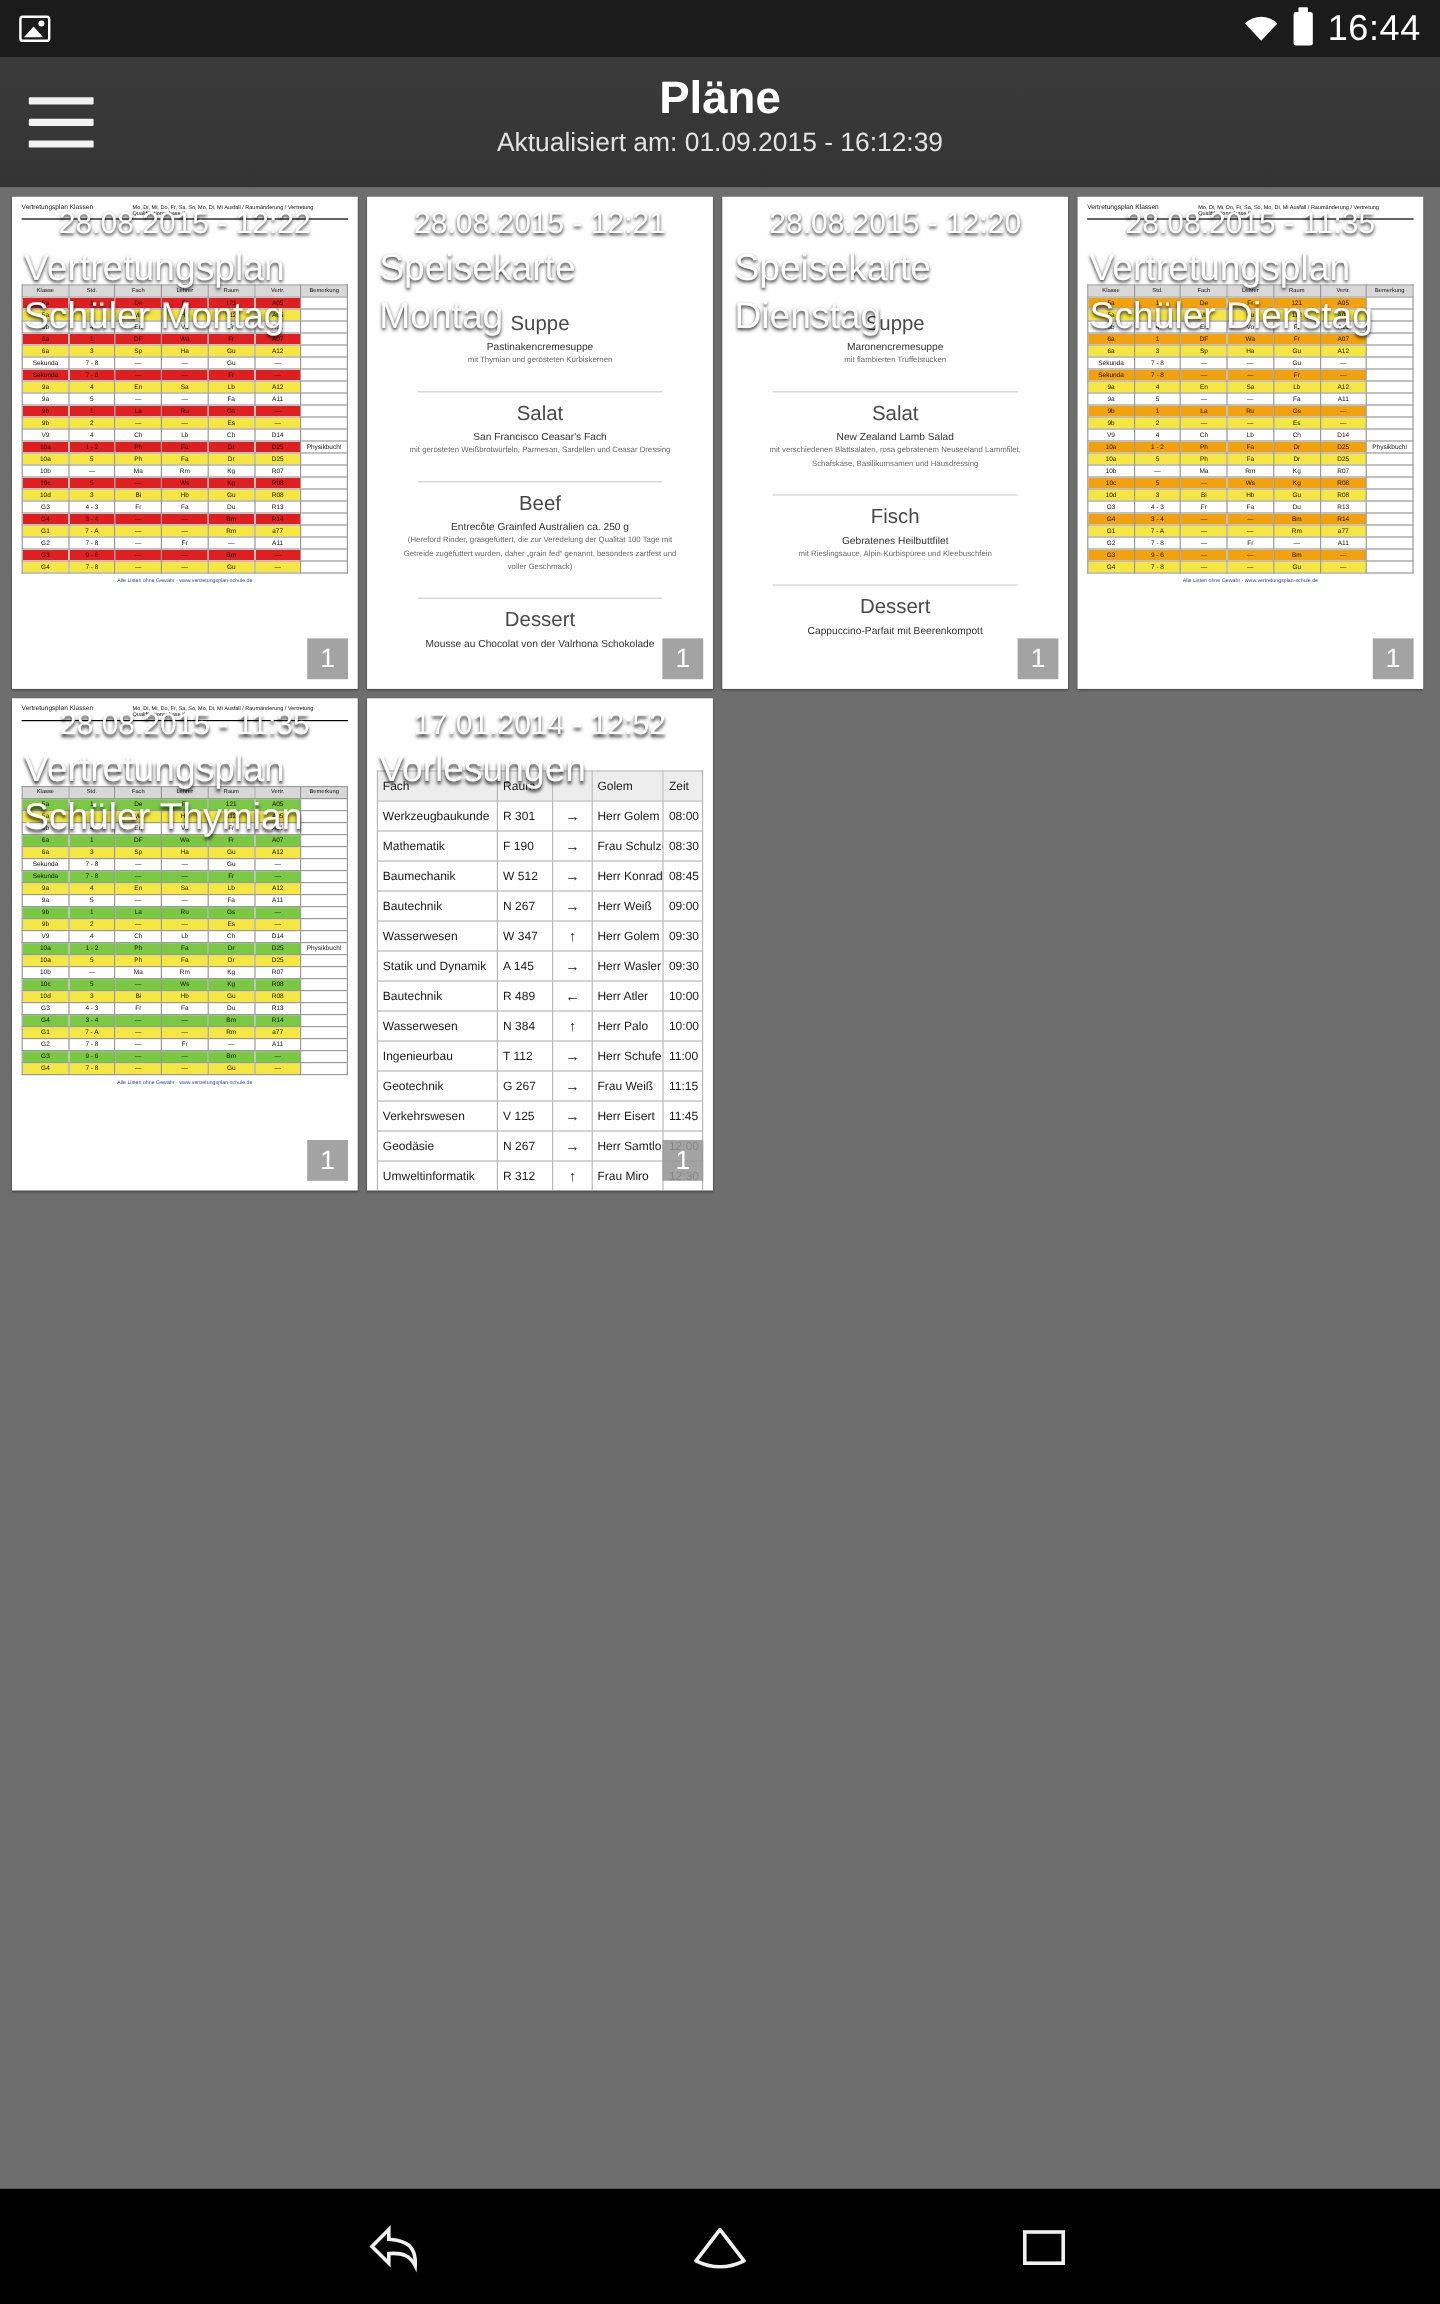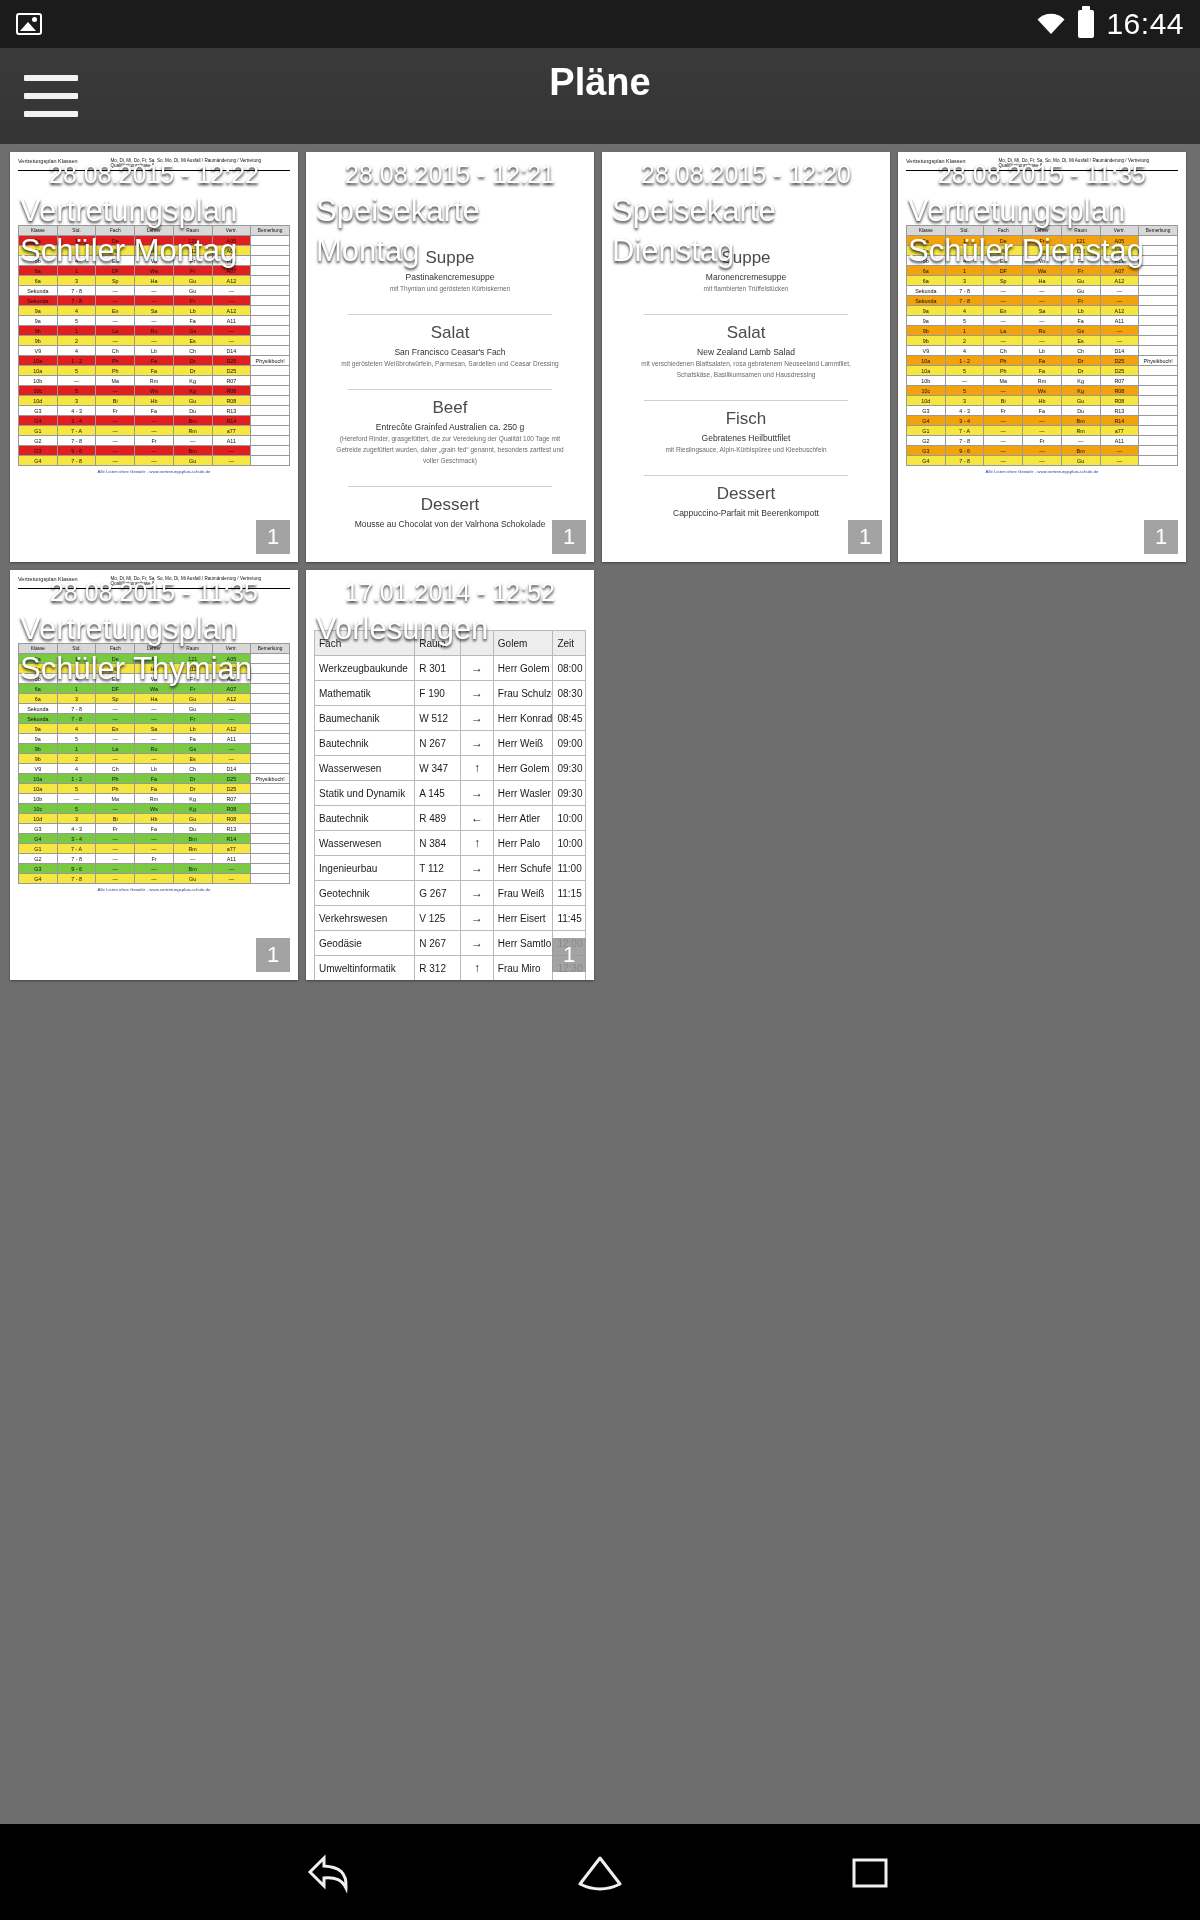--- a/index.html
+++ b/index.html
@@ -75,21 +75,21 @@
     position: absolute;
     top: -4px; left: 4px;
     width: 8px; height: 4px;
     background: #ffffff;
     border-radius: 1px 1px 0 0;
   }
 
   
   .actionbar {
     position: relative;
-    height: 96px;
+    height: 108px;
     background: #373737;
     background: linear-gradient(#3a3a3a, #343434);
   }
   .hamburger {
     position: absolute;
     left: 24px;
     top: 50%;
     transform: translateY(-50%);
     width: 54px;
     height: 42px;
@@ -314,20 +314,21 @@
   </div>
 
   <div class="actionbar">
     <div class="hamburger">
       <span></span>
       <span></span>
       <span></span>
     </div>
     <div class="titlewrap">
       <div class="ab-title">Pläne</div>
+      <div class="ab-sub">Aktualisiert am: 01.09.2015 - 16:12:39</div>
     </div>
   </div>
 
   <div class="grid">
 
     <div class="card">
       <div class="card-doc">
         <div class="vp">
           <div class="vp-head">
             <div class="h1">Vertretungsplan Klassen</div>

